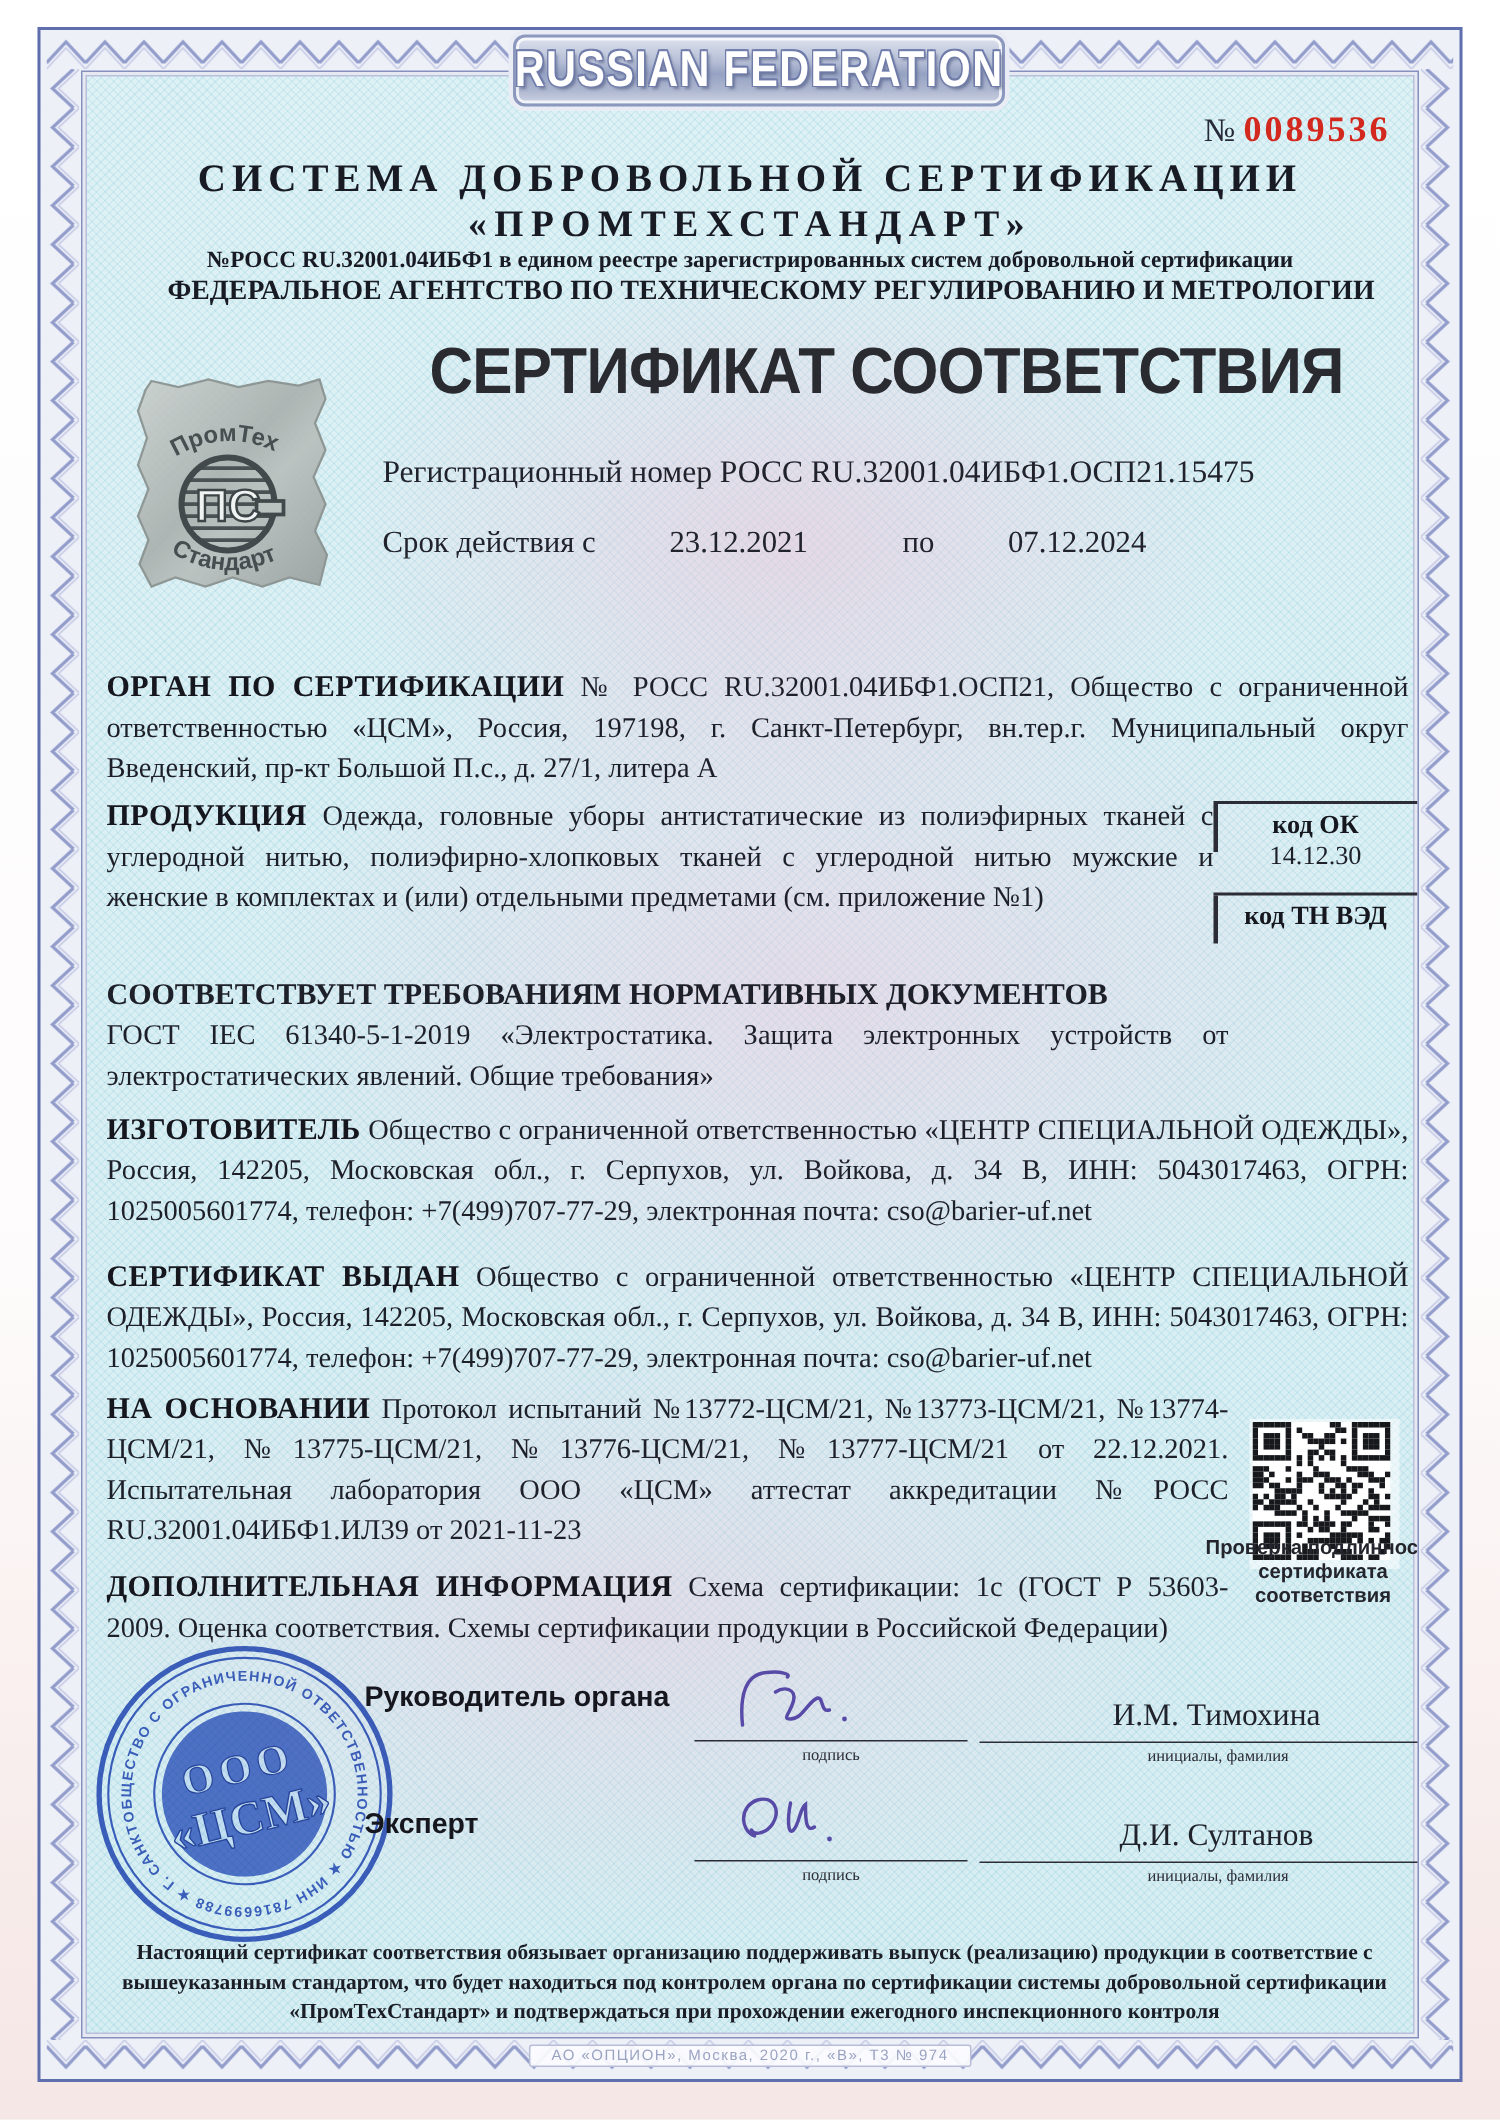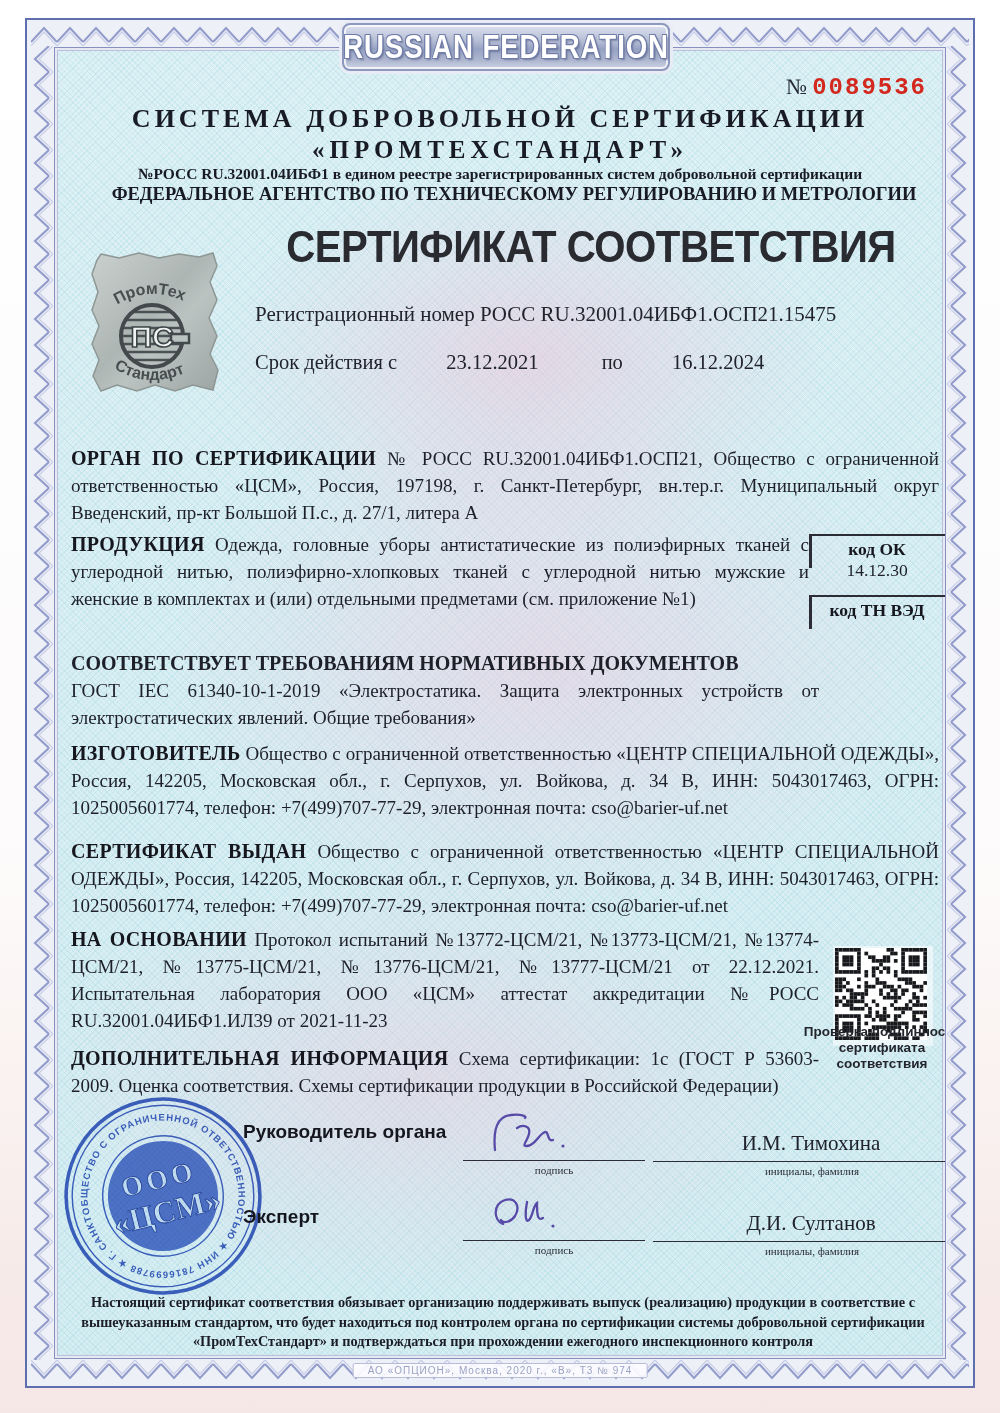--- a/index.html
+++ b/index.html
@@ -40,21 +40,21 @@
     box-shadow:0 0 0 3px #e9ecf5, inset 0 0 0 2px rgba(255,255,255,.75);
     display:flex;align-items:center;justify-content:center;
   }
   .plaque span{
     font-family:"Liberation Sans", sans-serif;font-weight:700;font-size:30px;
     color:#ffffff;letter-spacing:1px;transform:scale(.92,1.12);white-space:nowrap;
     text-shadow:1px 1px 0 #707ca9,-1px -1px 0 #707ca9,1px -1px 0 #707ca9,-1px 1px 0 #707ca9,2px 2px 2px rgba(60,70,110,.5);
   }
   
   .numrow{right:18px;top:26px;font-size:22px;color:#262a38;white-space:nowrap;}
-  .numrow .red{font-family:Liberation Mono, monospace;font-weight:700;font-size:24px;letter-spacing:2px;color:#d3281e;}
+  .numrow .red{font-family:Liberation Serif, serif;font-weight:700;font-size:24px;letter-spacing:2px;color:#d3281e;}
   .h-sys1{left:0;top:56px;width:100%;text-align:center;font-weight:700;font-size:26px;letter-spacing:4px;color:#181a24;}
   .h-sys2{left:0;top:88px;width:100%;text-align:center;font-weight:700;font-size:25px;letter-spacing:5px;color:#181a24;}
   .h-reg{left:0;top:117px;width:100%;text-align:center;font-weight:700;font-size:15.5px;color:#181a24;}
   .h-agency{left:14px;top:136px;width:100%;text-align:center;font-weight:700;font-size:18.5px;color:#181a24;}
   .h-title{
     left:178px;top:176px;width:716px;text-align:center;
     font-family:"Liberation Sans", sans-serif;font-weight:700;font-size:41px;
     color:#2a2b31;letter-spacing:-.5px;transform:scale(.98,1.06);white-space:nowrap;
   }
   .h-regnum{left:200px;top:254px;font-size:21px;white-space:nowrap;color:#20222c;}
@@ -191,37 +191,37 @@
     </svg>
 
     <div class="abs h-regnum">
       <span>Регистрационный номер</span>
       <span>РОСС RU.32001.04ИБФ1.ОСП21.15475</span>
     </div>
     <div class="abs h-valid">
       <span>Срок действия с</span>
       <span class="d">23.12.2021</span>
       <span class="p">по</span>
-      <span class="d2">16.12.2024</span>
+      <span class="d2">07.12.2024</span>
     </div>
 
     <p class="sec" style="top:378px"><b>ОРГАН ПО СЕРТИФИКАЦИИ</b> <span>№ РОСС RU.32001.04ИБФ1.ОСП21, Общество с ограниченной ответственностью «ЦСМ», Россия, 197198, г. Санкт-Петербург, вн.тер.г. Муниципальный округ Введенский, пр-кт Большой П.с., д. 27/1, литера А</span></p>
 
     <p class="sec narrow" style="top:464px"><b>ПРОДУКЦИЯ</b> <span>Одежда, головные уборы антистатические из полиэфирных тканей с углеродной нитью, полиэфирно-хлопковых тканей с углеродной нитью мужские и женские в комплектах и (или) отдельными предметами (см. приложение №1)</span></p>
 
     <div class="codebox" style="top:486px;height:56px">
       <div class="cl">код  ОК</div>
       <div class="cv">14.12.30</div>
     </div>
     <div class="codebox" style="top:547px;height:52px">
       <div class="cl">код ТН ВЭД</div>
       <div class="cv"></div>
     </div>
 
-    <p class="sec mid" style="top:583px"><span class="lblline">СООТВЕТСТВУЕТ ТРЕБОВАНИЯМ НОРМАТИВНЫХ ДОКУМЕНТОВ</span><span>ГОСТ IEC 61340-10-1-2019 «Электростатика. Защита электронных устройств от электростатических явлений. Общие требования»</span></p>
+    <p class="sec mid" style="top:583px"><span class="lblline">СООТВЕТСТВУЕТ ТРЕБОВАНИЯМ НОРМАТИВНЫХ ДОКУМЕНТОВ</span><span>ГОСТ IEC 61340-5-1-2019 «Электростатика. Защита электронных устройств от электростатических явлений. Общие требования»</span></p>
 
     <p class="sec" style="top:673px"><b>ИЗГОТОВИТЕЛЬ</b> <span>Общество с ограниченной ответственностью «ЦЕНТР СПЕЦИАЛЬНОЙ ОДЕЖДЫ», Россия, 142205, Московская обл., г. Серпухов, ул. Войкова, д. 34 В, ИНН: 5043017463, ОГРН: 1025005601774, телефон: +7(499)707-77-29, электронная почта: cso@barier-uf.net</span></p>
 
     <p class="sec" style="top:771px"><b>СЕРТИФИКАТ ВЫДАН</b> <span>Общество с ограниченной ответственностью «ЦЕНТР СПЕЦИАЛЬНОЙ ОДЕЖДЫ», Россия, 142205, Московская обл., г. Серпухов, ул. Войкова, д. 34 В, ИНН: 5043017463, ОГРН: 1025005601774, телефон: +7(499)707-77-29, электронная почта: cso@barier-uf.net</span></p>
 
     <p class="sec mid" style="top:859px"><b>НА ОСНОВАНИИ</b> <span>Протокол испытаний №13772-ЦСМ/21, №13773-ЦСМ/21, №13774-ЦСМ/21, №13775-ЦСМ/21, №13776-ЦСМ/21, №13777-ЦСМ/21 от 22.12.2021. Испытательная лаборатория ООО «ЦСМ» аттестат аккредитации №РОСС RU.32001.04ИБФ1.ИЛ39 от 2021-11-23</span></p>
 
     <p class="sec mid" style="top:978px"><b>ДОПОЛНИТЕЛЬНАЯ ИНФОРМАЦИЯ</b> <span>Схема сертификации: 1с (ГОСТ Р 53603-2009. Оценка соответствия. Схемы сертификации продукции в Российской Федерации)</span></p>
 
     <div class="abs qrwrap">

